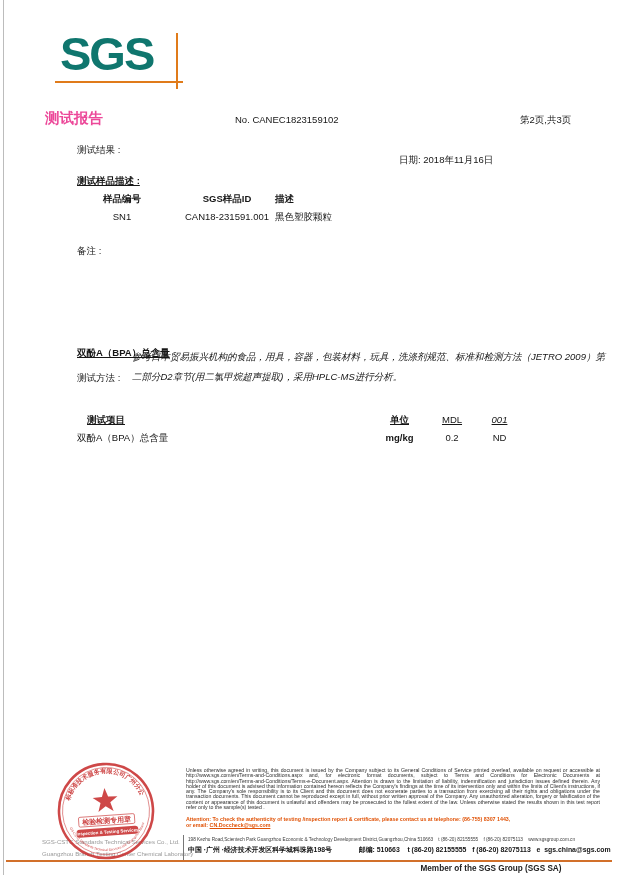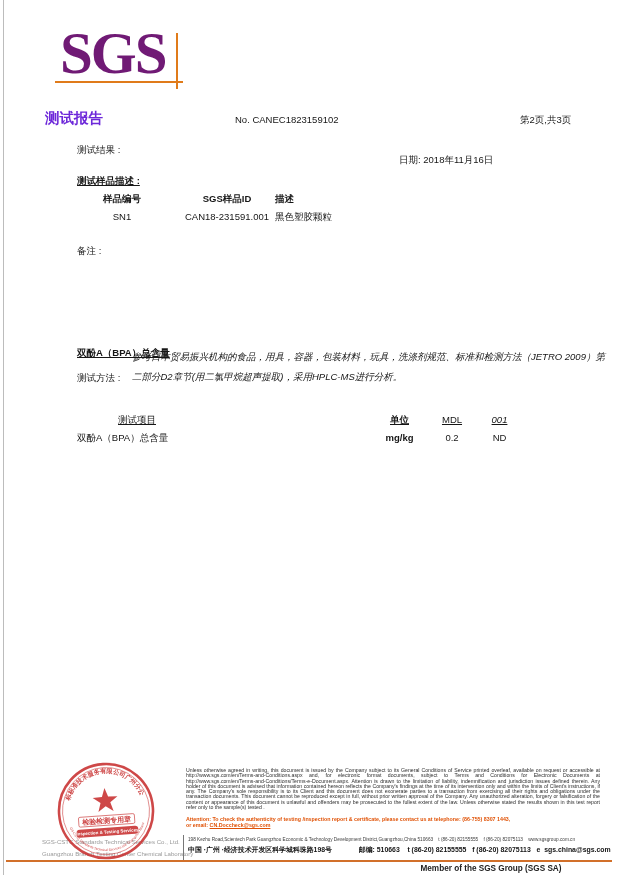--- a/index.html
+++ b/index.html
@@ -5,27 +5,27 @@
   html,body{margin:0;padding:0;background:#fff;}
   .page{
     position:relative;width:619px;height:875px;background:#ffffff;overflow:hidden;
     font-family:"Liberation Sans","DejaVu Sans",sans-serif;color:#111;
   }
   .abs{position:absolute;}
   .t{font-size:9.5px;line-height:12px;color:#161616;padding-left:32px;}
   .bold{font-weight:bold;}
   .ul{text-decoration:underline;}
   .logo{
-    font-size:59px;font-weight:bold;color:#701a75;letter-spacing:-2px;
-    font-family:Liberation Serif, serif;line-height:47px;
+    font-size:47px;font-weight:bold;color:#0f766e;letter-spacing:-2px;
+    font-family:Liberation Sans, sans-serif;line-height:47px;
   }
   .hline{background:#e07b1a;height:1.6px;}
   .vline{background:#e07b1a;width:1.6px;}
   .page-edge{background:#bcbcbc;width:1px;}
-  .title{font-size:14.5px;font-weight:bold;color:#6d28d9;}
+  .title{font-size:14.5px;font-weight:bold;color:#ec4899;}
   .cell-c{text-align:center;}
   .notes div{margin-bottom:6.5px;}
   .method{width:478px;line-height:20px;}
   .legal{
     width:414px;font-size:5.2px;line-height:5.25px;color:#2e2e2e;
     text-align:justify;letter-spacing:0;
   }
   .attention{
     width:414px;font-size:5.3px;line-height:5.8px;font-weight:bold;color:#e05206;
   }
@@ -65,21 +65,21 @@
     <div class="abs t" style="left:243px;top:211px;">黑色塑胶颗粒</div>
   </div>
 
   <div class="abs t" style="left:45px;top:245px;">备注 :</div>
 
   <div class="abs t bold ul" style="left:45px;top:347px;">双酚A（BPA）总含量</div>
   <div class="abs t" style="left:45px;top:372px;">测试方法 :</div>
   <div class="abs t method" style="left:100px;top:347px;font-style:italic;">参考日本贸易振兴机构的食品，用具，容器，包装材料，玩具，洗涤剂规范、标准和检测方法（JETRO 2009）第二部分D2章节(用二氯甲烷超声提取)，采用HPLC-MS进行分析。</div>
 
   <div>
-    <div class="abs t" style="left:55px;top:414px;"><span class="ul bold" style="font-weight:normal;margin-left:31px;">测试项目</span></div>
+    <div class="abs t" style="left:55px;top:414px;"><span class="ul bold" style="font-weight:bold;">测试项目</span></div>
     <div class="abs t cell-c" style="left:340px;top:414px;width:55px;font-weight:bold;"><span class="ul">单位</span></div>
     <div class="abs t cell-c" style="left:395px;top:414px;width:50px;"><span class="ul">MDL</span></div>
     <div class="abs t cell-c" style="left:445px;top:414px;width:45px;"><span class="ul" style="font-style:italic;">001</span></div>
 
     <div class="abs t" style="left:45px;top:432px;">双酚A（BPA）总含量</div>
     <div class="abs t cell-c" style="left:340px;top:432px;width:55px;font-weight:bold;">mg/kg</div>
     <div class="abs t cell-c" style="left:395px;top:432px;width:50px;">0.2</div>
     <div class="abs t cell-c" style="left:445px;top:432px;width:45px;">ND</div>
   </div>
 

